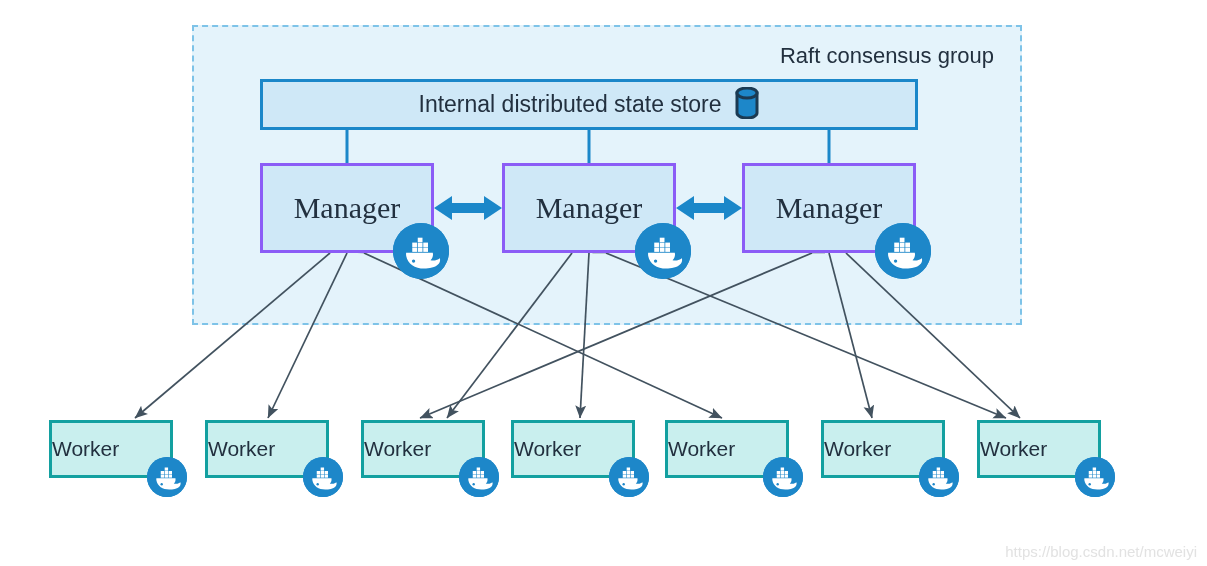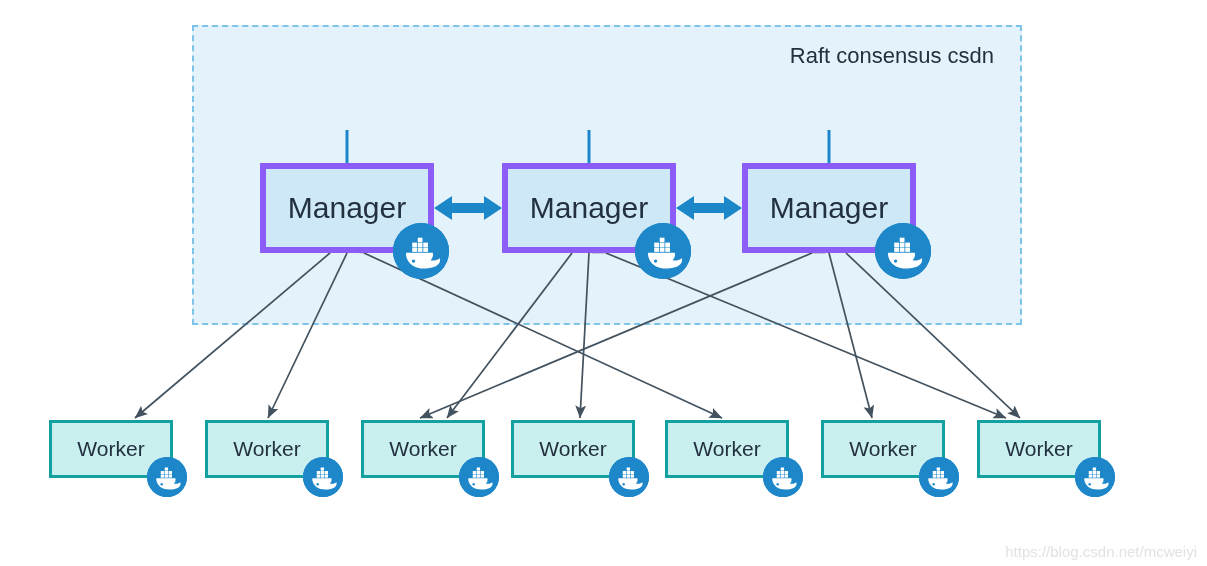--- a/index.html
+++ b/index.html
@@ -44,37 +44,37 @@
   }
   #state-store .ss-text{
     color:#22303f;font-size:23px;white-space:nowrap;
   }
 
   
   .manager{
     position:absolute;box-sizing:border-box;
     width:174px;height:90px;
     background:#cfe8f7;
-    border:6px solid #8b5cf6;
-    display:flex;align-items:center;justify-content:center;
+    border:3px solid #8b5cf6;
+    display:flex;align-items:center;justify-content:center;font-family:Liberation Serif, serif;
   }
   .manager .node-text{
     color:#22303f;font-size:30px;white-space:nowrap;
   }
   #manager-0{left:260px;top:163px;}
   #manager-1{left:502px;top:163px;}
   #manager-2{left:742px;top:163px;}
 
   
   .worker{
     position:absolute;box-sizing:border-box;
     width:124px;height:58px;
     background:#c9efee;
     border:3px solid #13a0a0;
-    display:flex;align-items:center;justify-content:center;
+    display:flex;align-items:center;
   }
   .worker .node-text{
     color:#22303f;font-size:21px;white-space:nowrap;
   }
 
   
   .docker-badge{
     position:absolute;
     border-radius:50%;
     background:#1d87c9;
@@ -101,21 +101,21 @@
     z-index:9;
     margin-left:40px;
   }
 </style>
 </head>
 <body>
 
 <div id="stage">
 
   <div class="group" id="raft-group">
-    <div class="group-label" id="raft-label">Raft consensus csdn</div>
+    <div class="group-label" id="raft-label">Raft consensus group</div>
   </div>
 
 
   <svg id="link-layer" viewBox="0 0 1207 566">
 
     <path d="M347,130 L347,163" stroke="#1b87c9" stroke-width="3" fill="none"></path>
     <path d="M589,130 L589,163" stroke="#1b87c9" stroke-width="3" fill="none"></path>
     <path d="M829,130 L829,163" stroke="#1b87c9" stroke-width="3" fill="none"></path>
 
     <g fill="#1b87c9">
@@ -141,20 +141,29 @@
       <path d="M572,253 L447,418"></path>
       <path d="M589,253 L580,418"></path>
       <path d="M606,253 L1006,418"></path>
 
       <path d="M812,253 L420,418"></path>
       <path d="M829,253 L872,418"></path>
       <path d="M846,253 L1020,418"></path>
     </g>
   </svg>
 
+  <div id="state-store" class="node">
+    <span class="ss-text">Internal distributed state store</span>
+    <span style="display:block;">
+      <svg width="26" height="32" viewBox="0 0 26 32">
+        <path d="M3,6 L3,26 a10,5 0 0 0 20,0 L23,6 Z" fill="#1d87c9" stroke="#1b3a52" stroke-width="3"></path>
+        <ellipse cx="13" cy="6" rx="10" ry="5" fill="#1d87c9" stroke="#1b3a52" stroke-width="3"></ellipse>
+      </svg>
+    </span>
+  </div>
 
   <div class="manager node" id="manager-0">
     <span class="node-text">Manager</span>
   </div>
   <div class="manager node" id="manager-1">
     <span class="node-text">Manager</span>
   </div>
   <div class="manager node" id="manager-2">
     <span class="node-text">Manager</span>
   </div>

